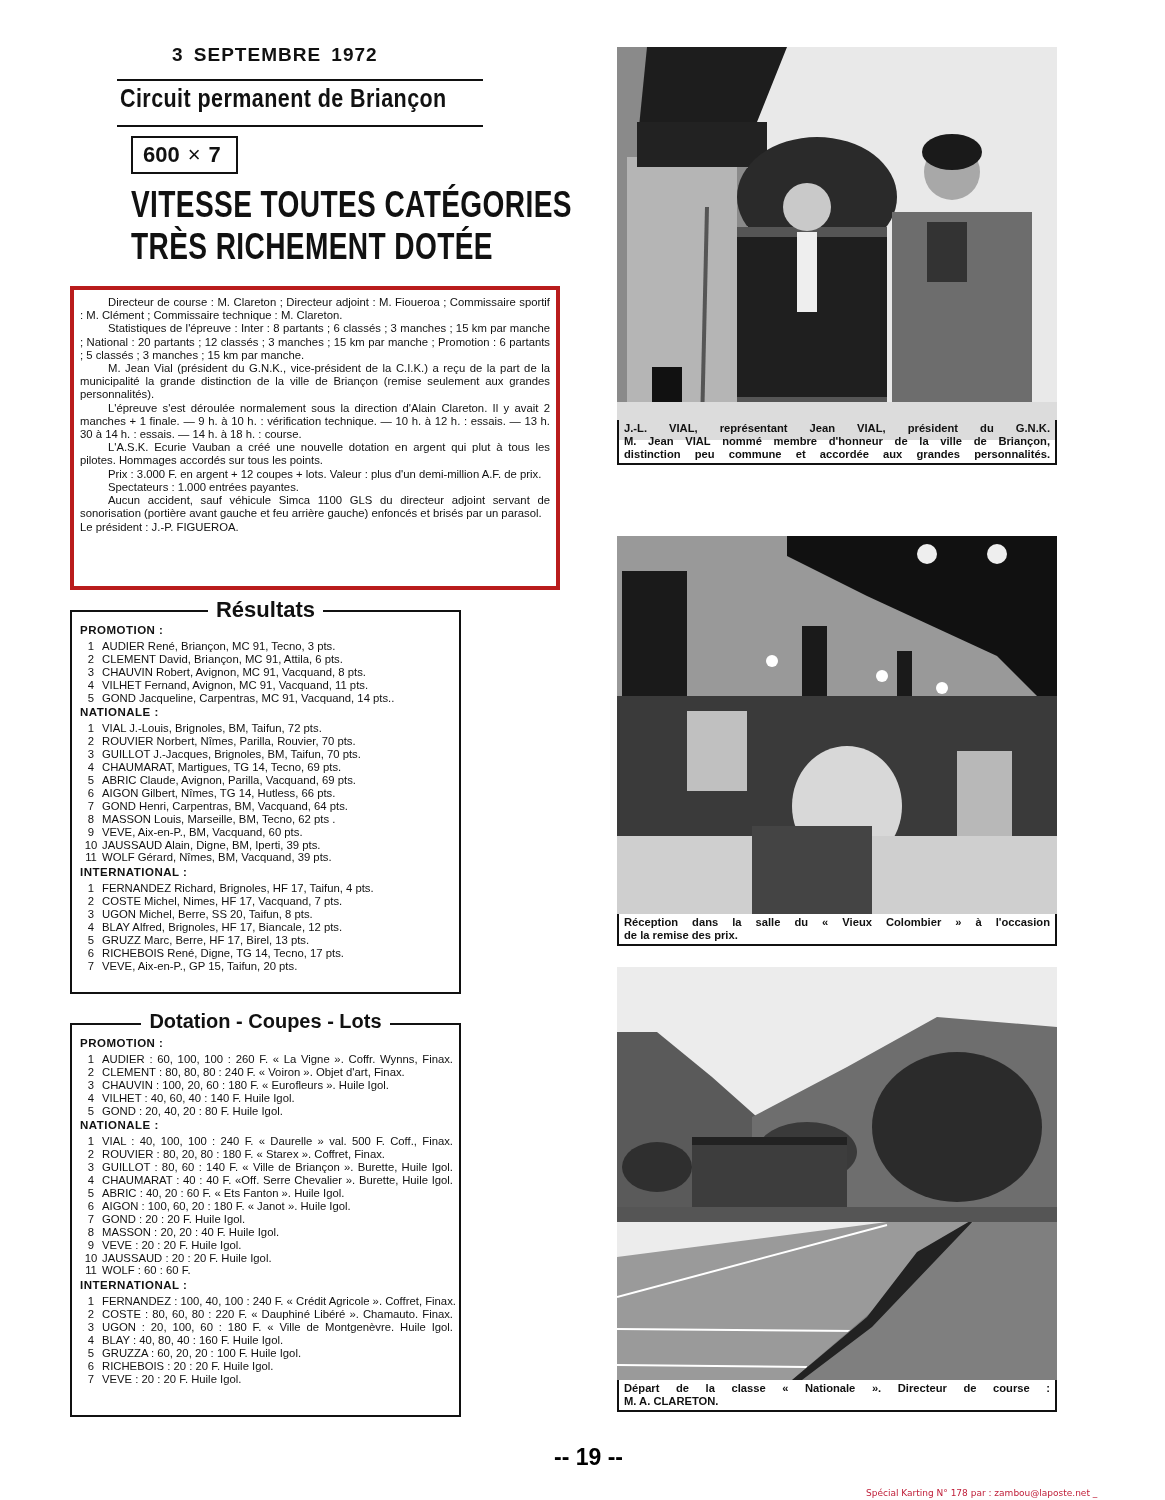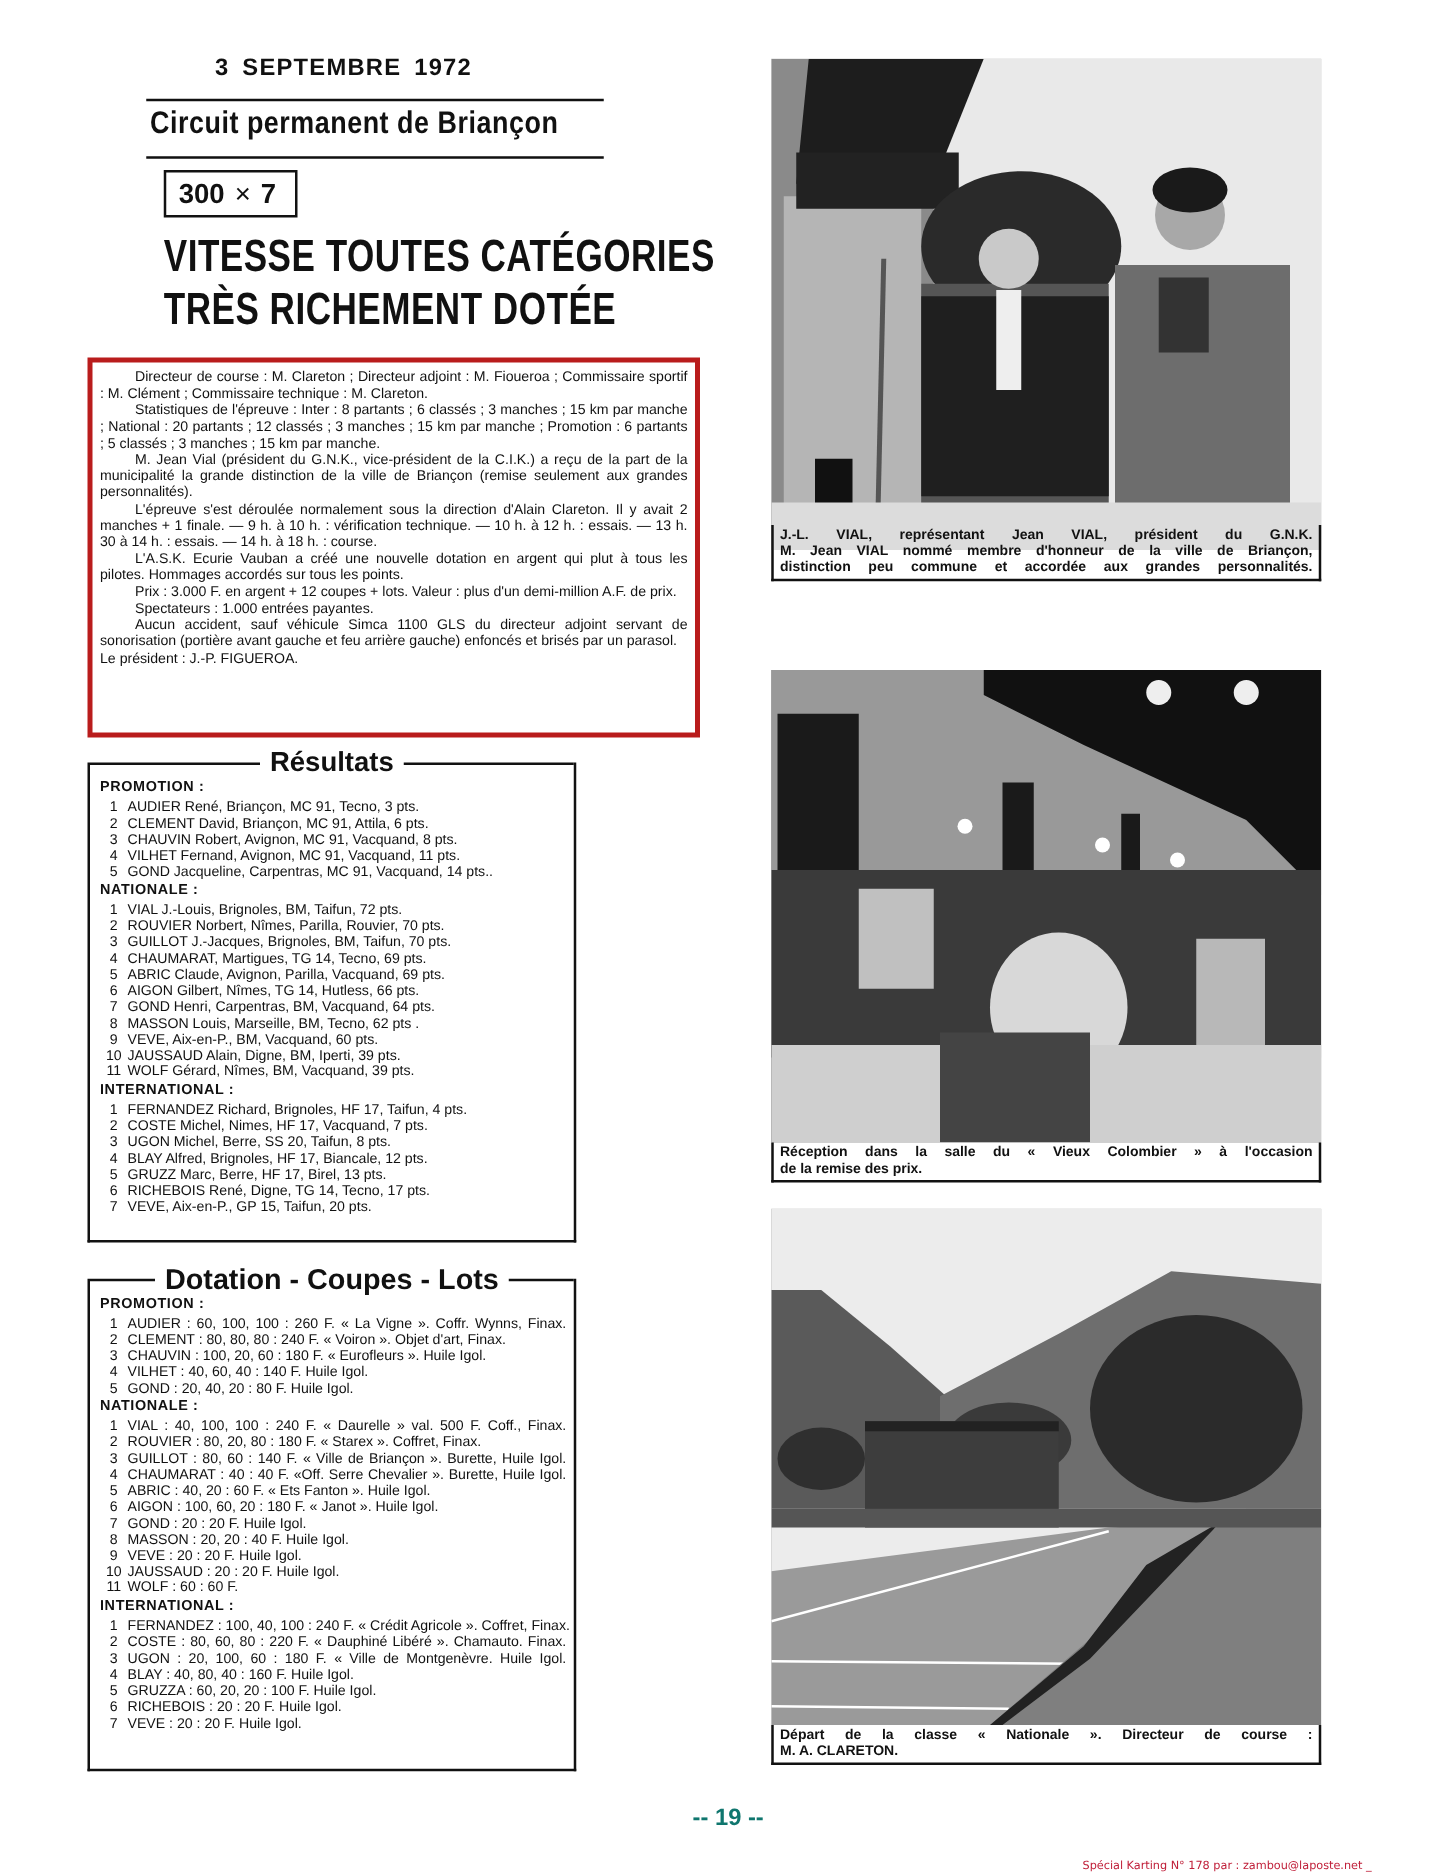--- a/index.html
+++ b/index.html
@@ -32,32 +32,32 @@
   .row .t { flex: 1; }
   .dot .row .t { text-align: justify; text-align-last: justify; }
   .dot .row.short .t { text-align-last: left; }
 
   
   .photo { left: 617px; width: 440px; overflow: hidden; background: #bbb; }
   .caption { left: 617px; width: 440px; border: 2px solid #111; border-top: none; box-sizing: border-box; padding: 2px 5px 2px 5px; font-size: 11.2px; font-weight: bold; line-height: 13px; text-align: justify; text-align-last: left; }
   .caption .line { display: block; }
   .just { text-align: justify; text-align-last: justify; }
 
-  .pagenum { left: 554px; top: 1444px; font-size: 19px; font-weight: bold; color: #0f766e; }
+  .pagenum { left: 554px; top: 1444px; font-size: 23px; font-weight: bold; color: #000000; }
   .footer { left: 866px; top: 1488px; font-family: "DejaVu Sans", sans-serif; font-size: 9px; color: #c0203a; white-space: nowrap; }
 </style>
 </head>
 <body>
 
 <div class="abs date">3 SEPTEMBRE 1972</div>
 <div class="abs rule" style="top:79px"></div>
 <div class="abs circuit">Circuit permanent de Briançon</div>
 <div class="abs rule" style="top:125px"></div>
 <div class="abs sizebox">
-  <span>300</span>
+  <span>600</span>
   <span class="x">×</span>
   <span>7</span>
 </div>
 <div class="abs headline">
   <div>VITESSE TOUTES CATÉGORIES</div>
   <div>TRÈS RICHEMENT DOTÉE</div>
 </div>
 
 <div class="abs infobox">
   <p>Directeur de course : M. Clareton ; Directeur adjoint : M. Fioueroa ; Commissaire sportif : M. Clément ; Commissaire technique : M. Clareton.</p>
@@ -174,21 +174,21 @@
         <span class="t">VEVE, Aix-en-P., GP 15, Taifun, 20 pts.</span>
       </div>
     </div>
 </div>
 
 <div class="abs frame dot" style="top:1023px; height:394px;">
   <div class="frame-top">
     <div class="l" style="left:0; width:80px;"></div>
     <div class="r" style="right:0; width:82px;"></div>
   </div>
-  <div class="frame-title" style="top:-13px; font-size:23px;"><span>Dotation - Coupes - Lots</span></div>
+  <div class="frame-title" style="top:-13px; font-size:20px;"><span>Dotation - Coupes - Lots</span></div>
   <div class="frame-body" id="dotation-body">
       <div class="cat">PROMOTION :</div>
       <div class="row">
         <span class="n">1</span>
         <span class="t">AUDIER : 60, 100, 100 : 260 F. « La Vigne ». Coffr. Wynns, Finax.</span>
       </div>
       <div class="row short">
         <span class="n">2</span>
         <span class="t">CLEMENT : 80, 80, 80 : 240 F. « Voiron ». Objet d'art, Finax.</span>
       </div>

